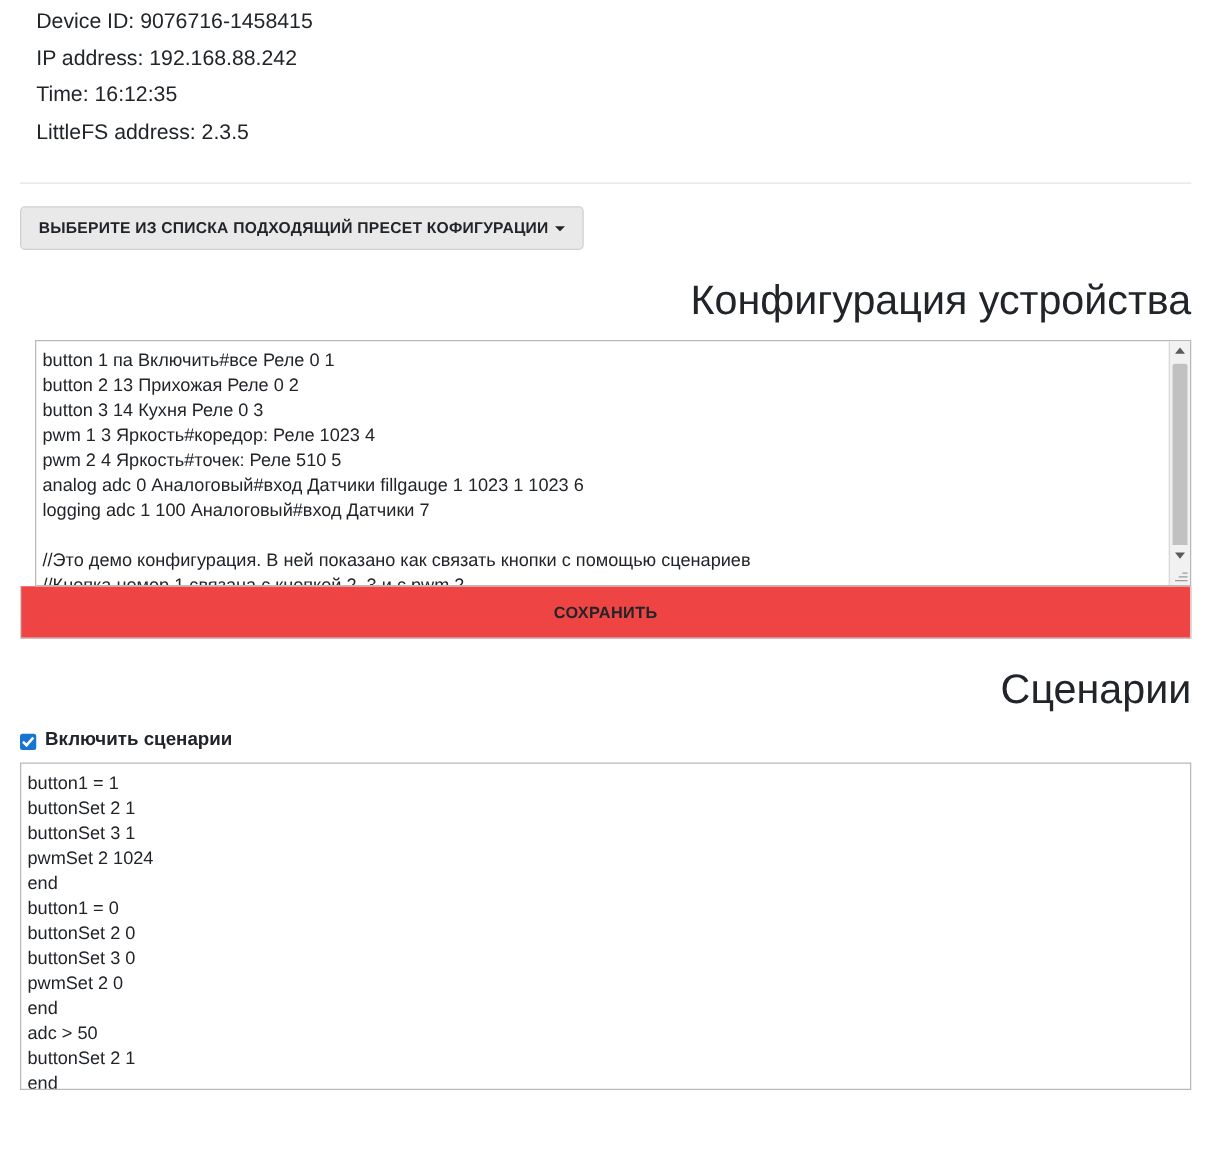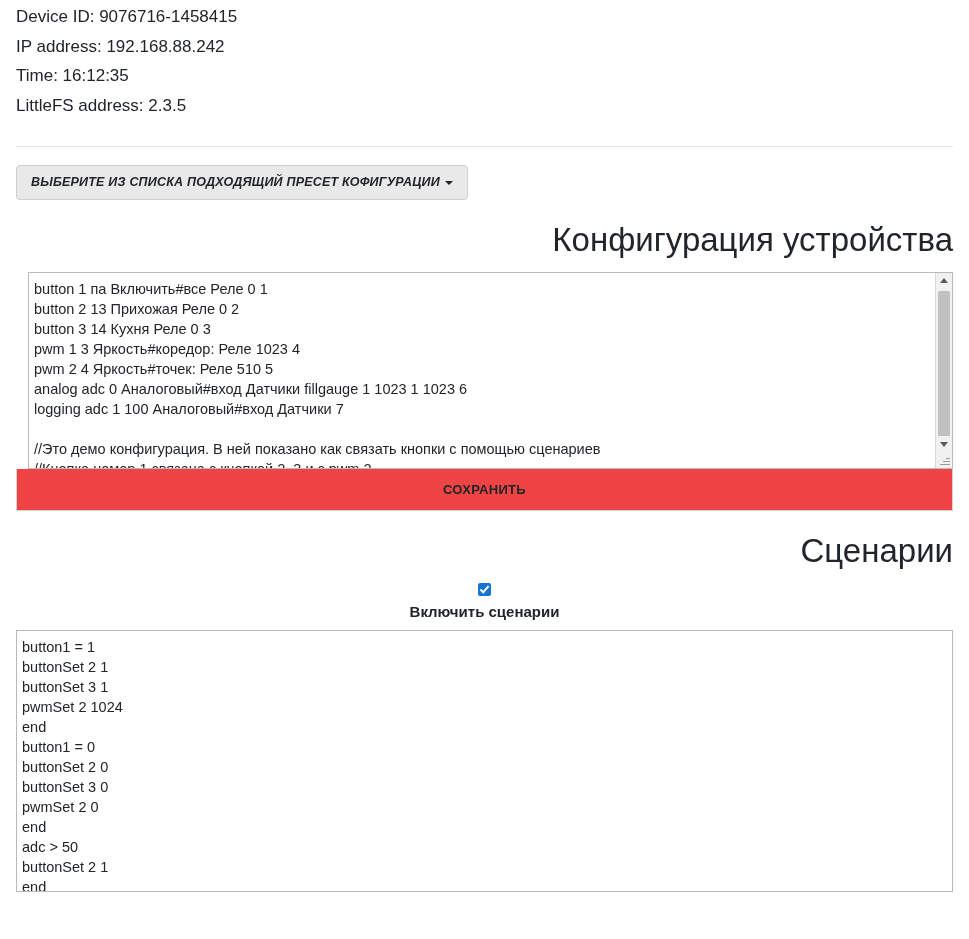--- a/index.html
+++ b/index.html
@@ -21,40 +21,40 @@
     padding: 0 16px;
   }
   .info-list {
     padding-top: 2px;
   }
   .info-line {
     font-size: 17px;
     line-height: 29.5px;
     color: #212529;
     white-space: pre;
+    margin-left: 13px;
   }
   hr.divider {
     border: 0;
     border-top: 1px solid #e3e3e3;
     margin: 26px 0 18px 0;
   }
   .preset-button {
     display: inline-block;
     background: #e9e9e9;
     border: 1px solid #cfcfcf;
     border-radius: 4px;
     color: #212529;
     font-size: 12.5px;
     font-weight: bold;
     letter-spacing: 0.2px;
     padding: 10px 14px 10px 14px;
     cursor: pointer;
     font-family: "Liberation Sans", sans-serif;
     line-height: 1;
-    font-style: italic;
   }
   .caret {
     display: inline-block;
     margin-left: 5px;
     border-left: 4px solid transparent;
     border-right: 4px solid transparent;
     border-top: 4px solid #212529;
     vertical-align: middle;
   }
   h2.section-title {
@@ -147,24 +147,23 @@
     font-size: 13px;
     font-weight: bold;
     letter-spacing: 0.3px;
     padding: 13px 0;
     cursor: pointer;
     font-family: "Liberation Sans", sans-serif;
     box-sizing: border-box;
   }
   .check-row {
     display: flex;
-    align-items: center;
+    align-items: flex-end;
     gap: 7px;
     margin: 4px 0 10px 0;
-    flex-direction: column;
   }
   .checkbox {
     width: 13px;
     height: 13px;
     border-radius: 2px;
     background: #1675d1;
     position: relative;
     flex: none;
     cursor: pointer;
   }

